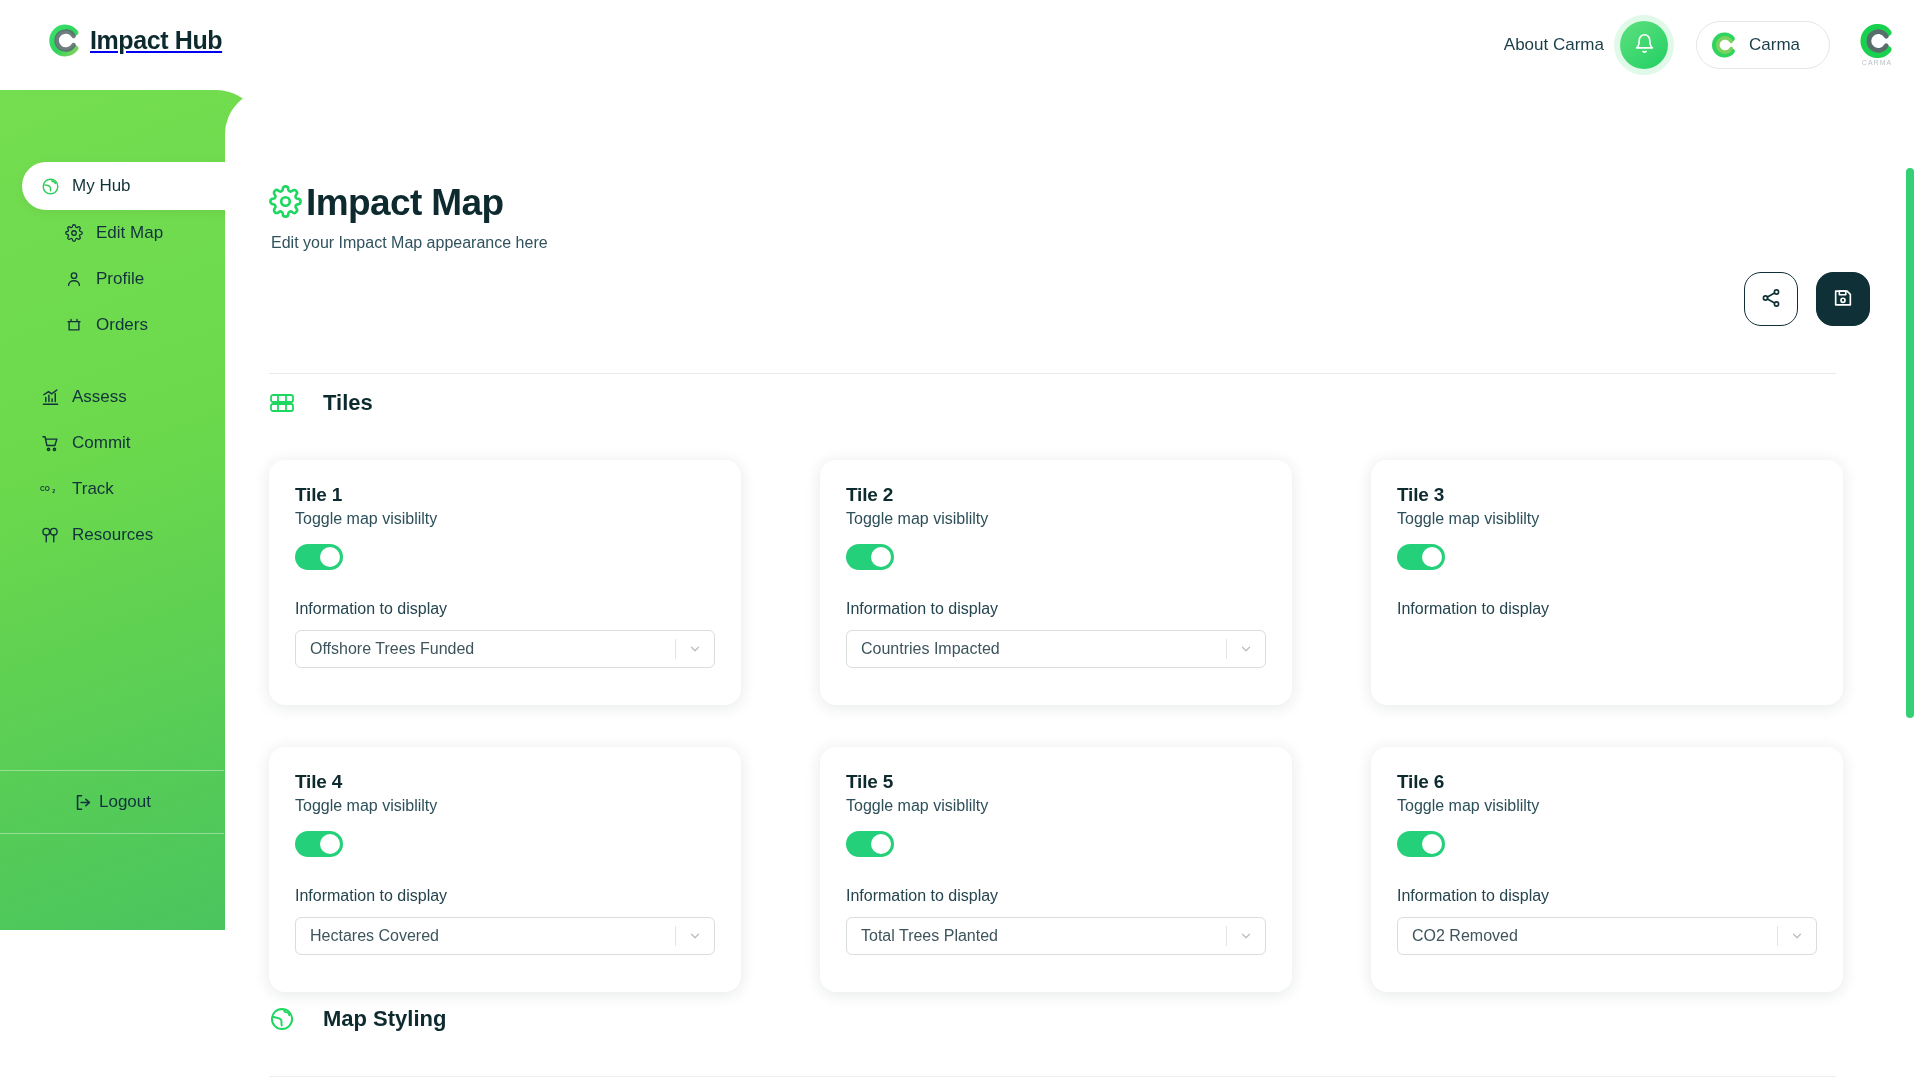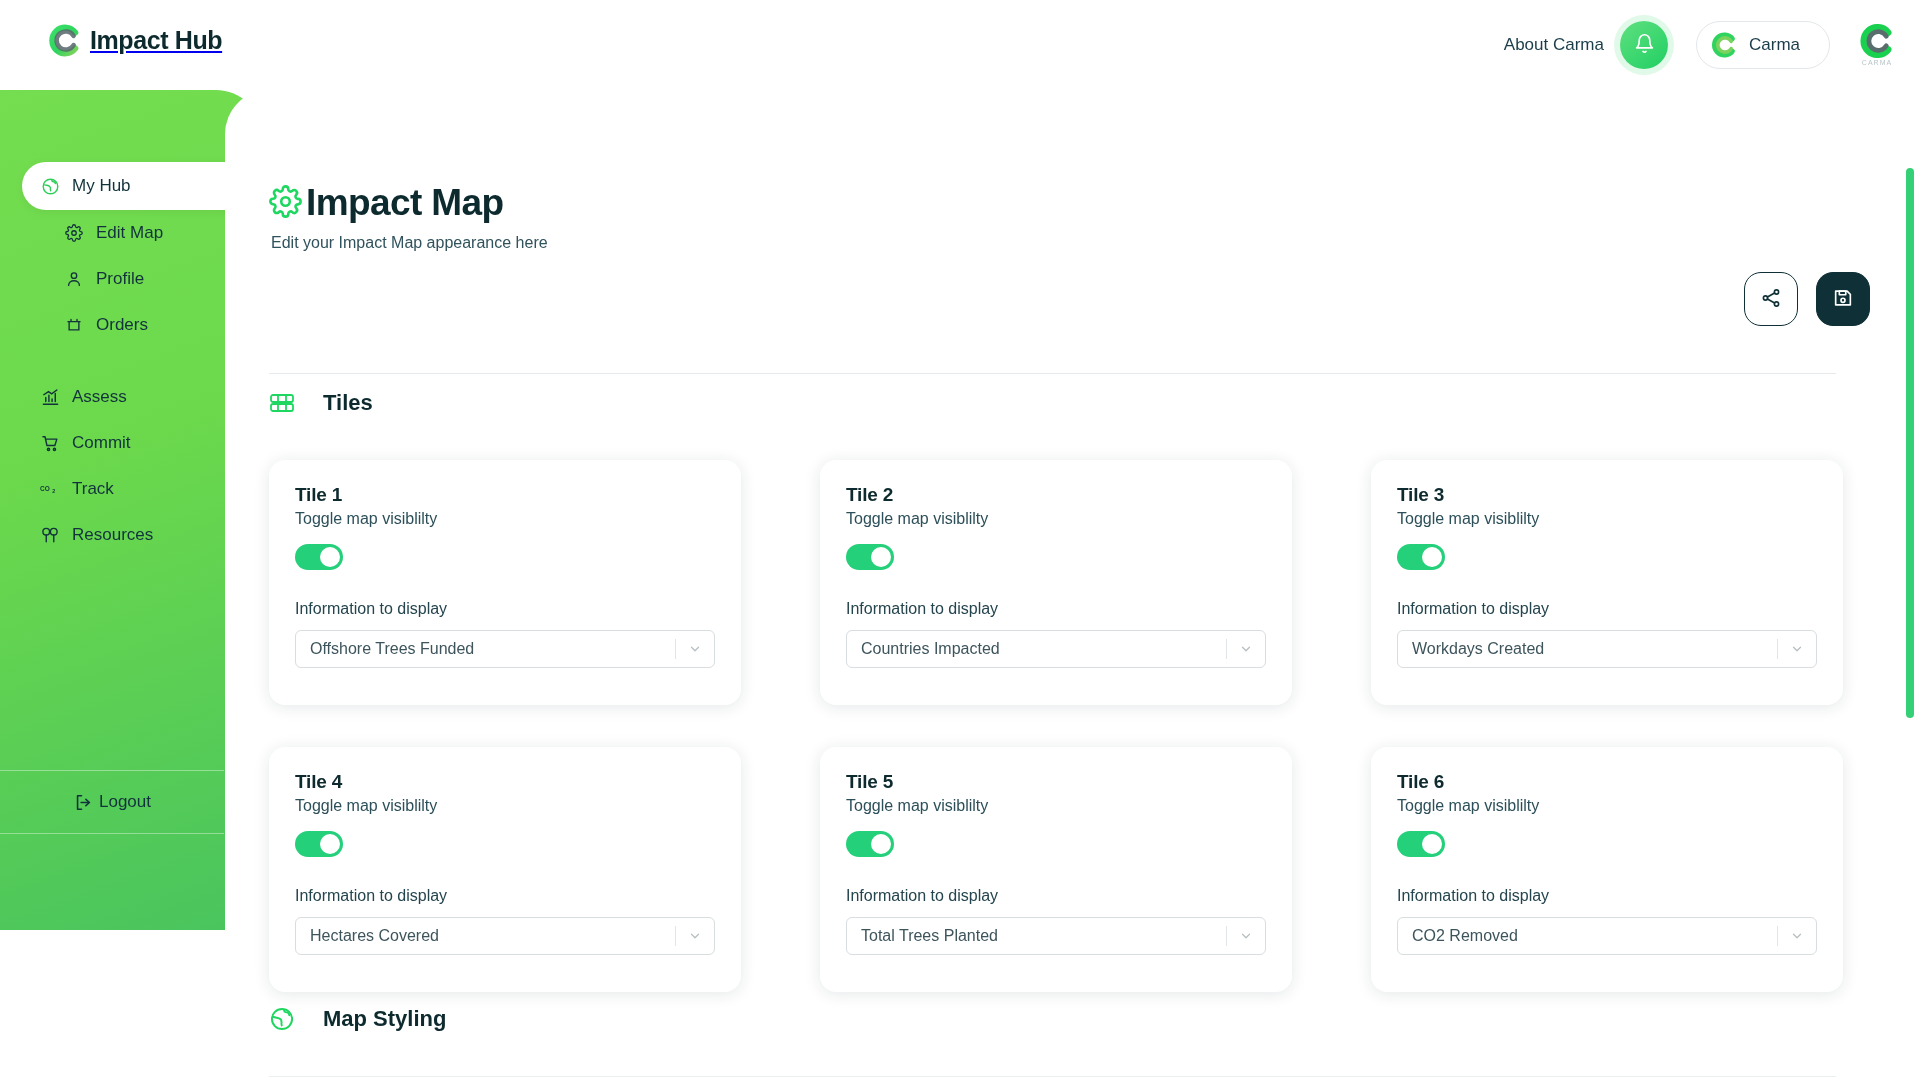--- a/index.html
+++ b/index.html
@@ -420,29 +420,20 @@
         </div>
       </div>
 
       <div class="tile-card">
         <div class="tile-name">Tile 3</div>
         <div class="tile-toggle-label">Toggle map visiblilty</div>
         <div class="switch">
             <span class="knob"></span>
           </div>
         <div class="tile-field-label">Information to display</div>
-        <div class="select-box">
-          <span class="select-value">Workdays Created</span>
-          <span class="select-sep"></span>
-          <span class="select-caret">
-            <svg width="14" height="14" viewBox="0 0 24 24" fill="none" stroke="#b7bfc3" stroke-width="2.2" stroke-linecap="round" stroke-linejoin="round">
-                <path d="M6 9l6 6 6-6"></path>
-              </svg>
-          </span>
-        </div>
       </div>
 
       <div class="tile-card">
         <div class="tile-name">Tile 4</div>
         <div class="tile-toggle-label">Toggle map visiblilty</div>
         <div class="switch">
             <span class="knob"></span>
           </div>
         <div class="tile-field-label">Information to display</div>
         <div class="select-box">

